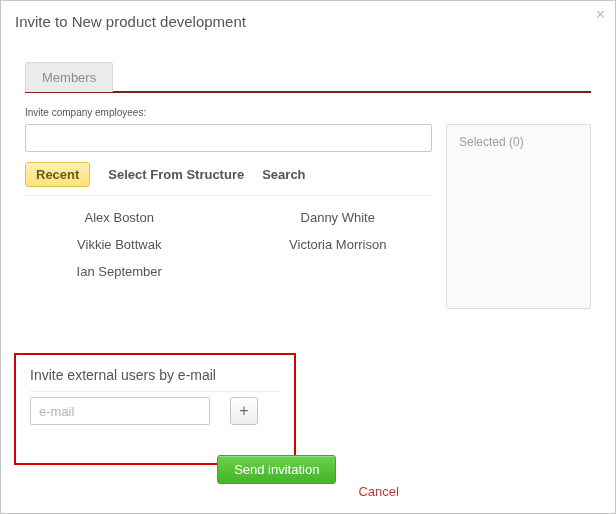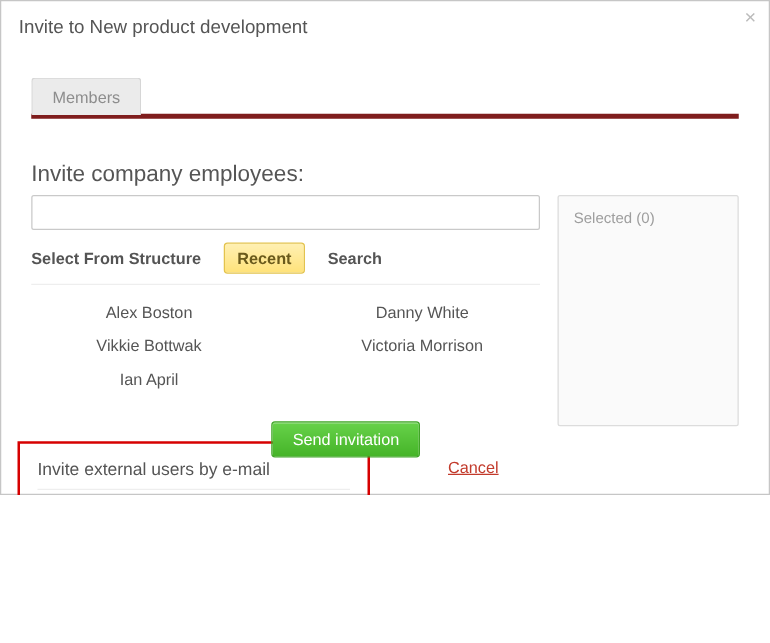--- a/index.html
+++ b/index.html
@@ -5,21 +5,21 @@
   * { box-sizing: border-box; }
   body {
     margin: 0;
     font-family: Arial, Helvetica, sans-serif;
     font-size: 13px;
     color: #525252;
     background: #fff;
   }
   .dialog {
     width: 616px;
-    height: 396px;
+    height: 514px;
     border: 1px solid #c6c6c6;
     background: #fff;
     position: relative;
   }
   .title-bar {
     height: 40px;
     padding: 0 14px;
     display: flex;
     align-items: center;
     font-size: 15px;
@@ -31,39 +31,39 @@
     font-size: 16px;
     color: #bbb;
     cursor: pointer;
     line-height: 1;
   }
   .body {
     padding: 0 24px;
   }
   .tabs {
     margin-top: 20px;
-    border-bottom: 4px solid #7f1d1d;
+    border-bottom: 2px solid #7f1d1d;
     display: flex;
     align-items: flex-end;
   }
   .tab {
     background: #ebebeb;
     border: 1px solid #d6d6d6;
     border-bottom: none;
     border-radius: 3px 3px 0 0;
     padding: 7px 16px;
     color: #8d8d8d;
     font-size: 13px;
     position: relative;
     top: 1px;
     cursor: pointer;
   }
   .section-label {
-    margin-top: 34px;
-    font-size: 18px;
+    margin-top: 14px;
+    font-size: 10px;
     color: #555;
   }
   .columns {
     display: flex;
     gap: 14px;
     margin-top: 6px;
   }
   .left-col { flex: 1; }
   .right-col {
     width: 145px;
@@ -180,21 +180,20 @@
     border: 1px solid #3fa526;
     color: #fff;
     font-size: 13px;
     padding: 6px 16px;
     border-radius: 3px;
     cursor: pointer;
     box-shadow: inset 0 1px 0 rgba(255,255,255,.3);
   }
   .cancel-link {
     color: #c23a2b;
-    text-decoration: underline;
     font-size: 13px;
     cursor: pointer;
     margin-top: 44px;
   }
 </style>
 </head>
 <body>
 
 <div class="dialog">
   <div class="title-bar">Invite to New product development</div>
@@ -205,30 +204,30 @@
       <div class="tab">Members</div>
     </div>
 
     <div class="section-label">Invite company employees:</div>
 
     <div class="columns">
       <div class="left-col">
         <input class="search-field" type="text" value="" style="">
 
         <div class="sub-tabs">
+          <span class="sub-tab active">Recent</span>
           <span class="sub-tab">Select From Structure</span>
-          <span class="sub-tab active">Recent</span>
           <span class="sub-tab">Search</span>
         </div>
 
         <div class="people">
           <div class="people-col">
             <span class="person">Alex Boston</span>
             <span class="person">Vikkie Bottwak</span>
-            <span class="person">Ian April</span>
+            <span class="person">Ian September</span>
           </div>
           <div class="people-col">
             <span class="person">Danny White</span>
             <span class="person">Victoria Morrison</span>
           </div>
         </div>
       </div>
 
       <div class="right-col">
         <div class="selected-box">

